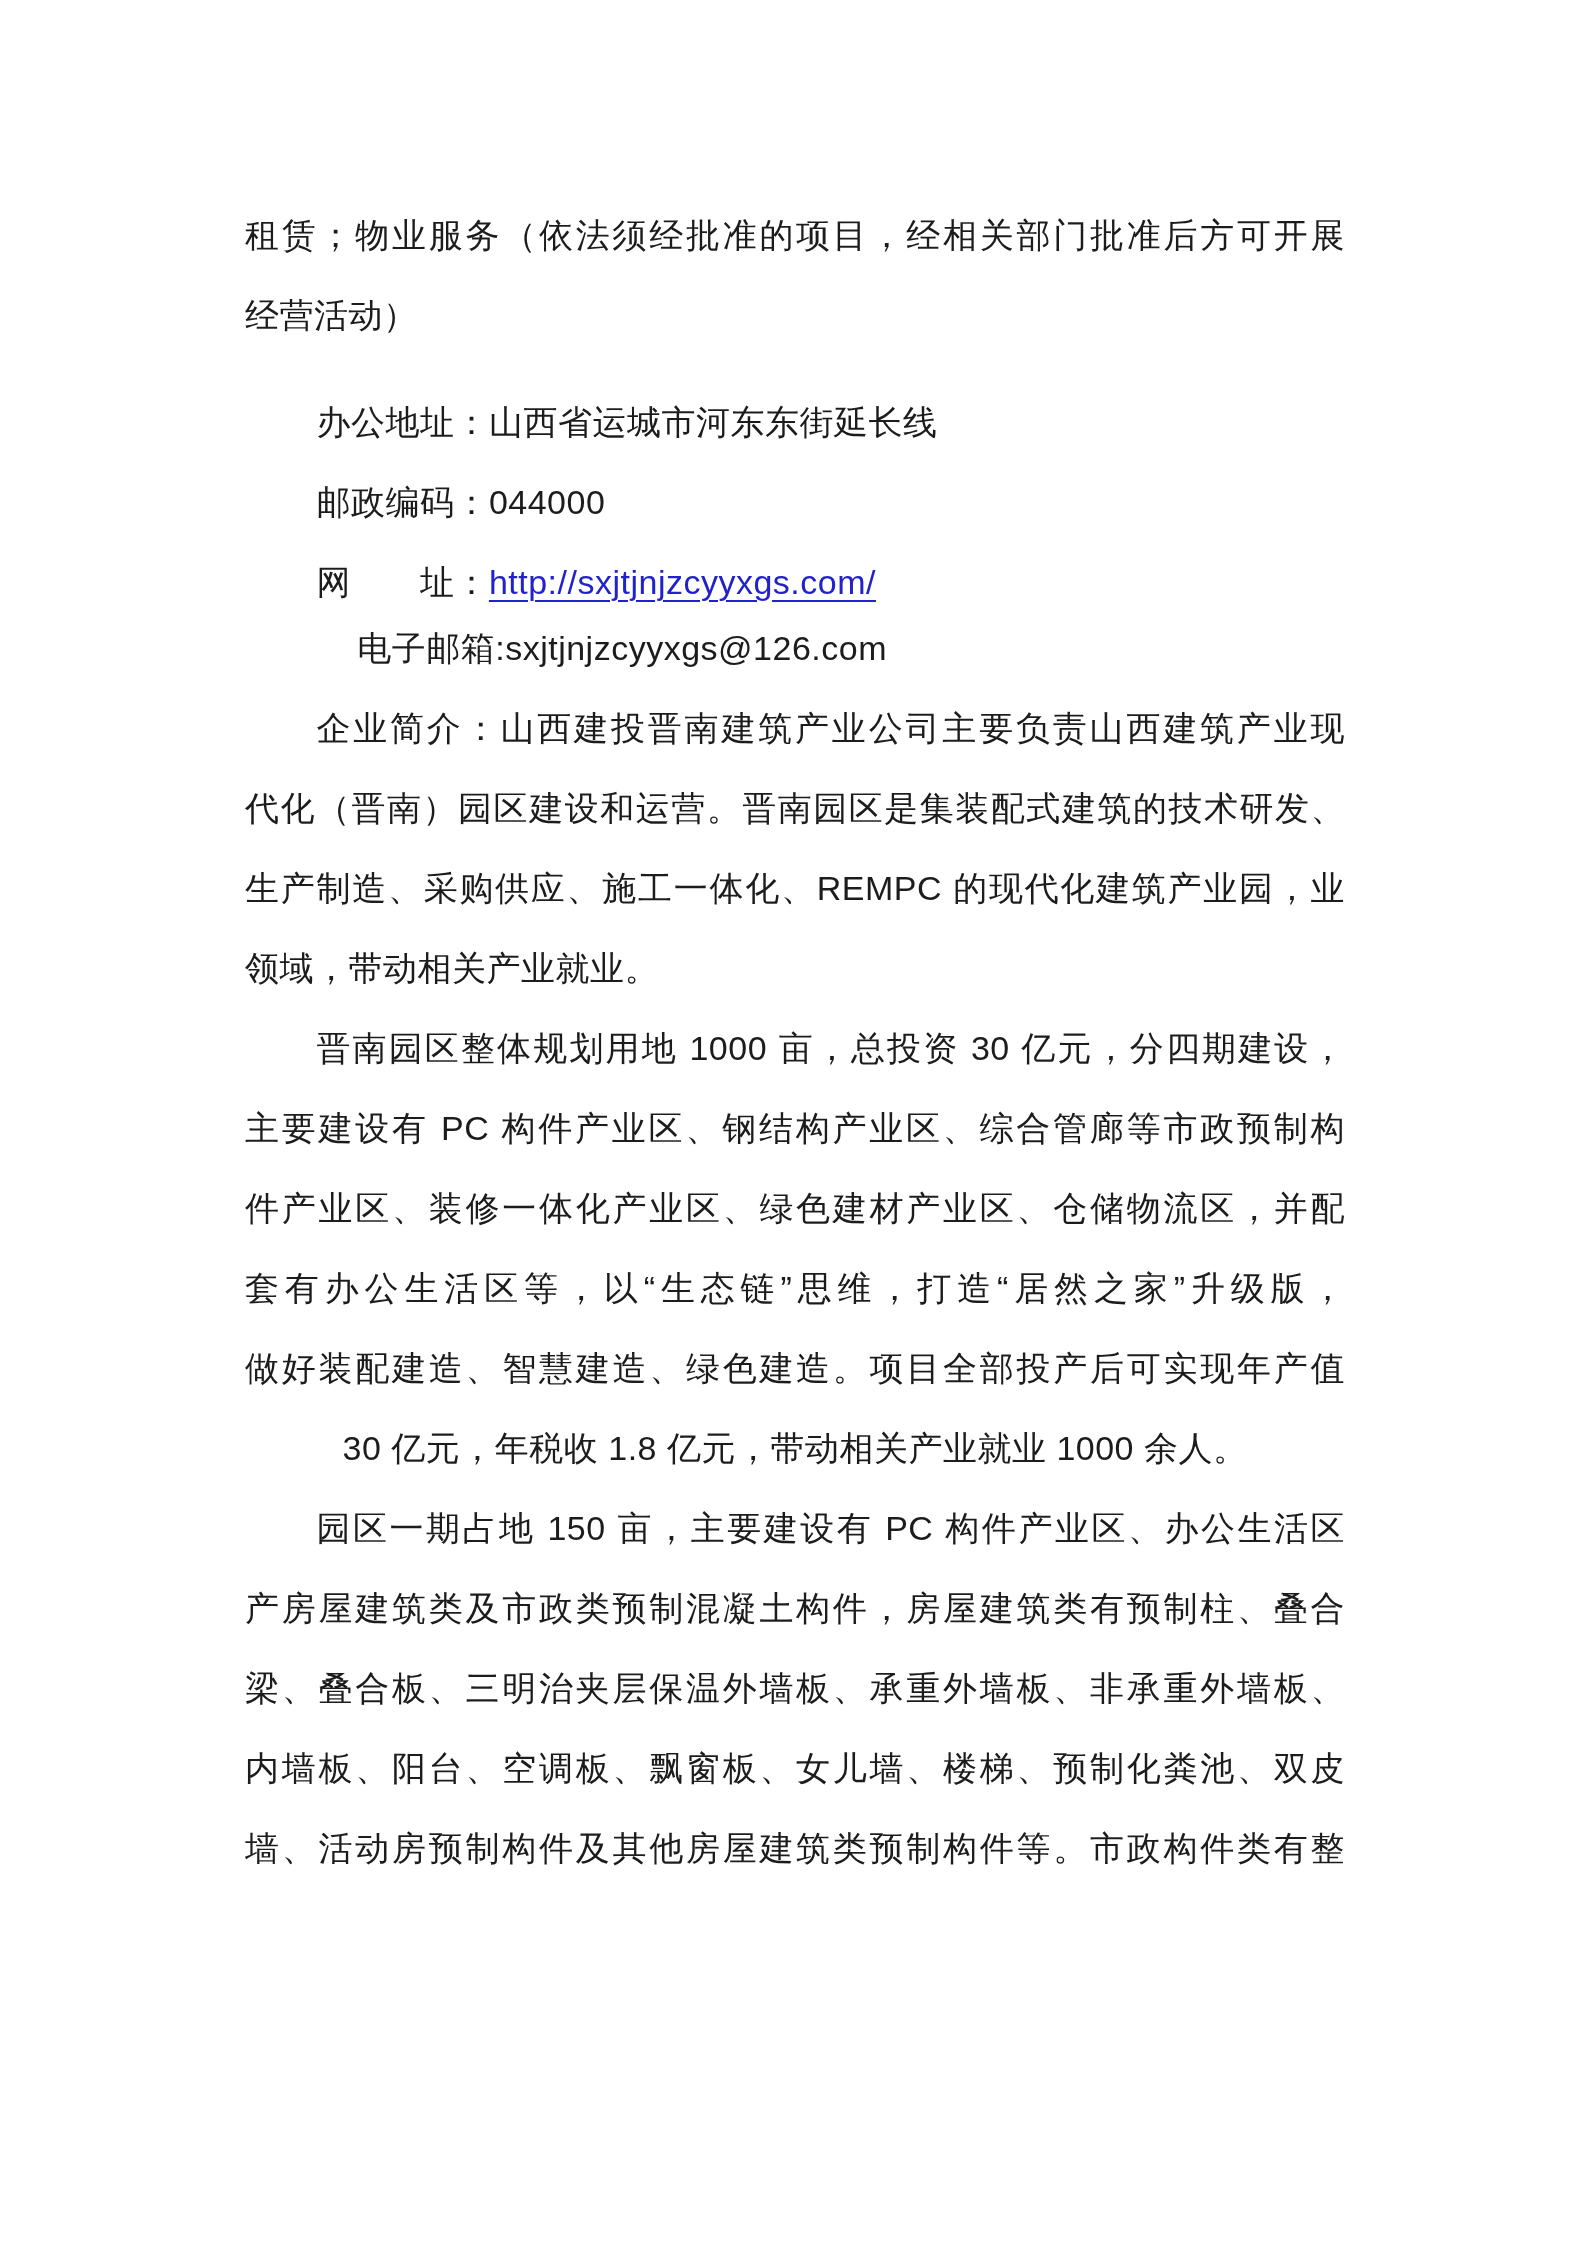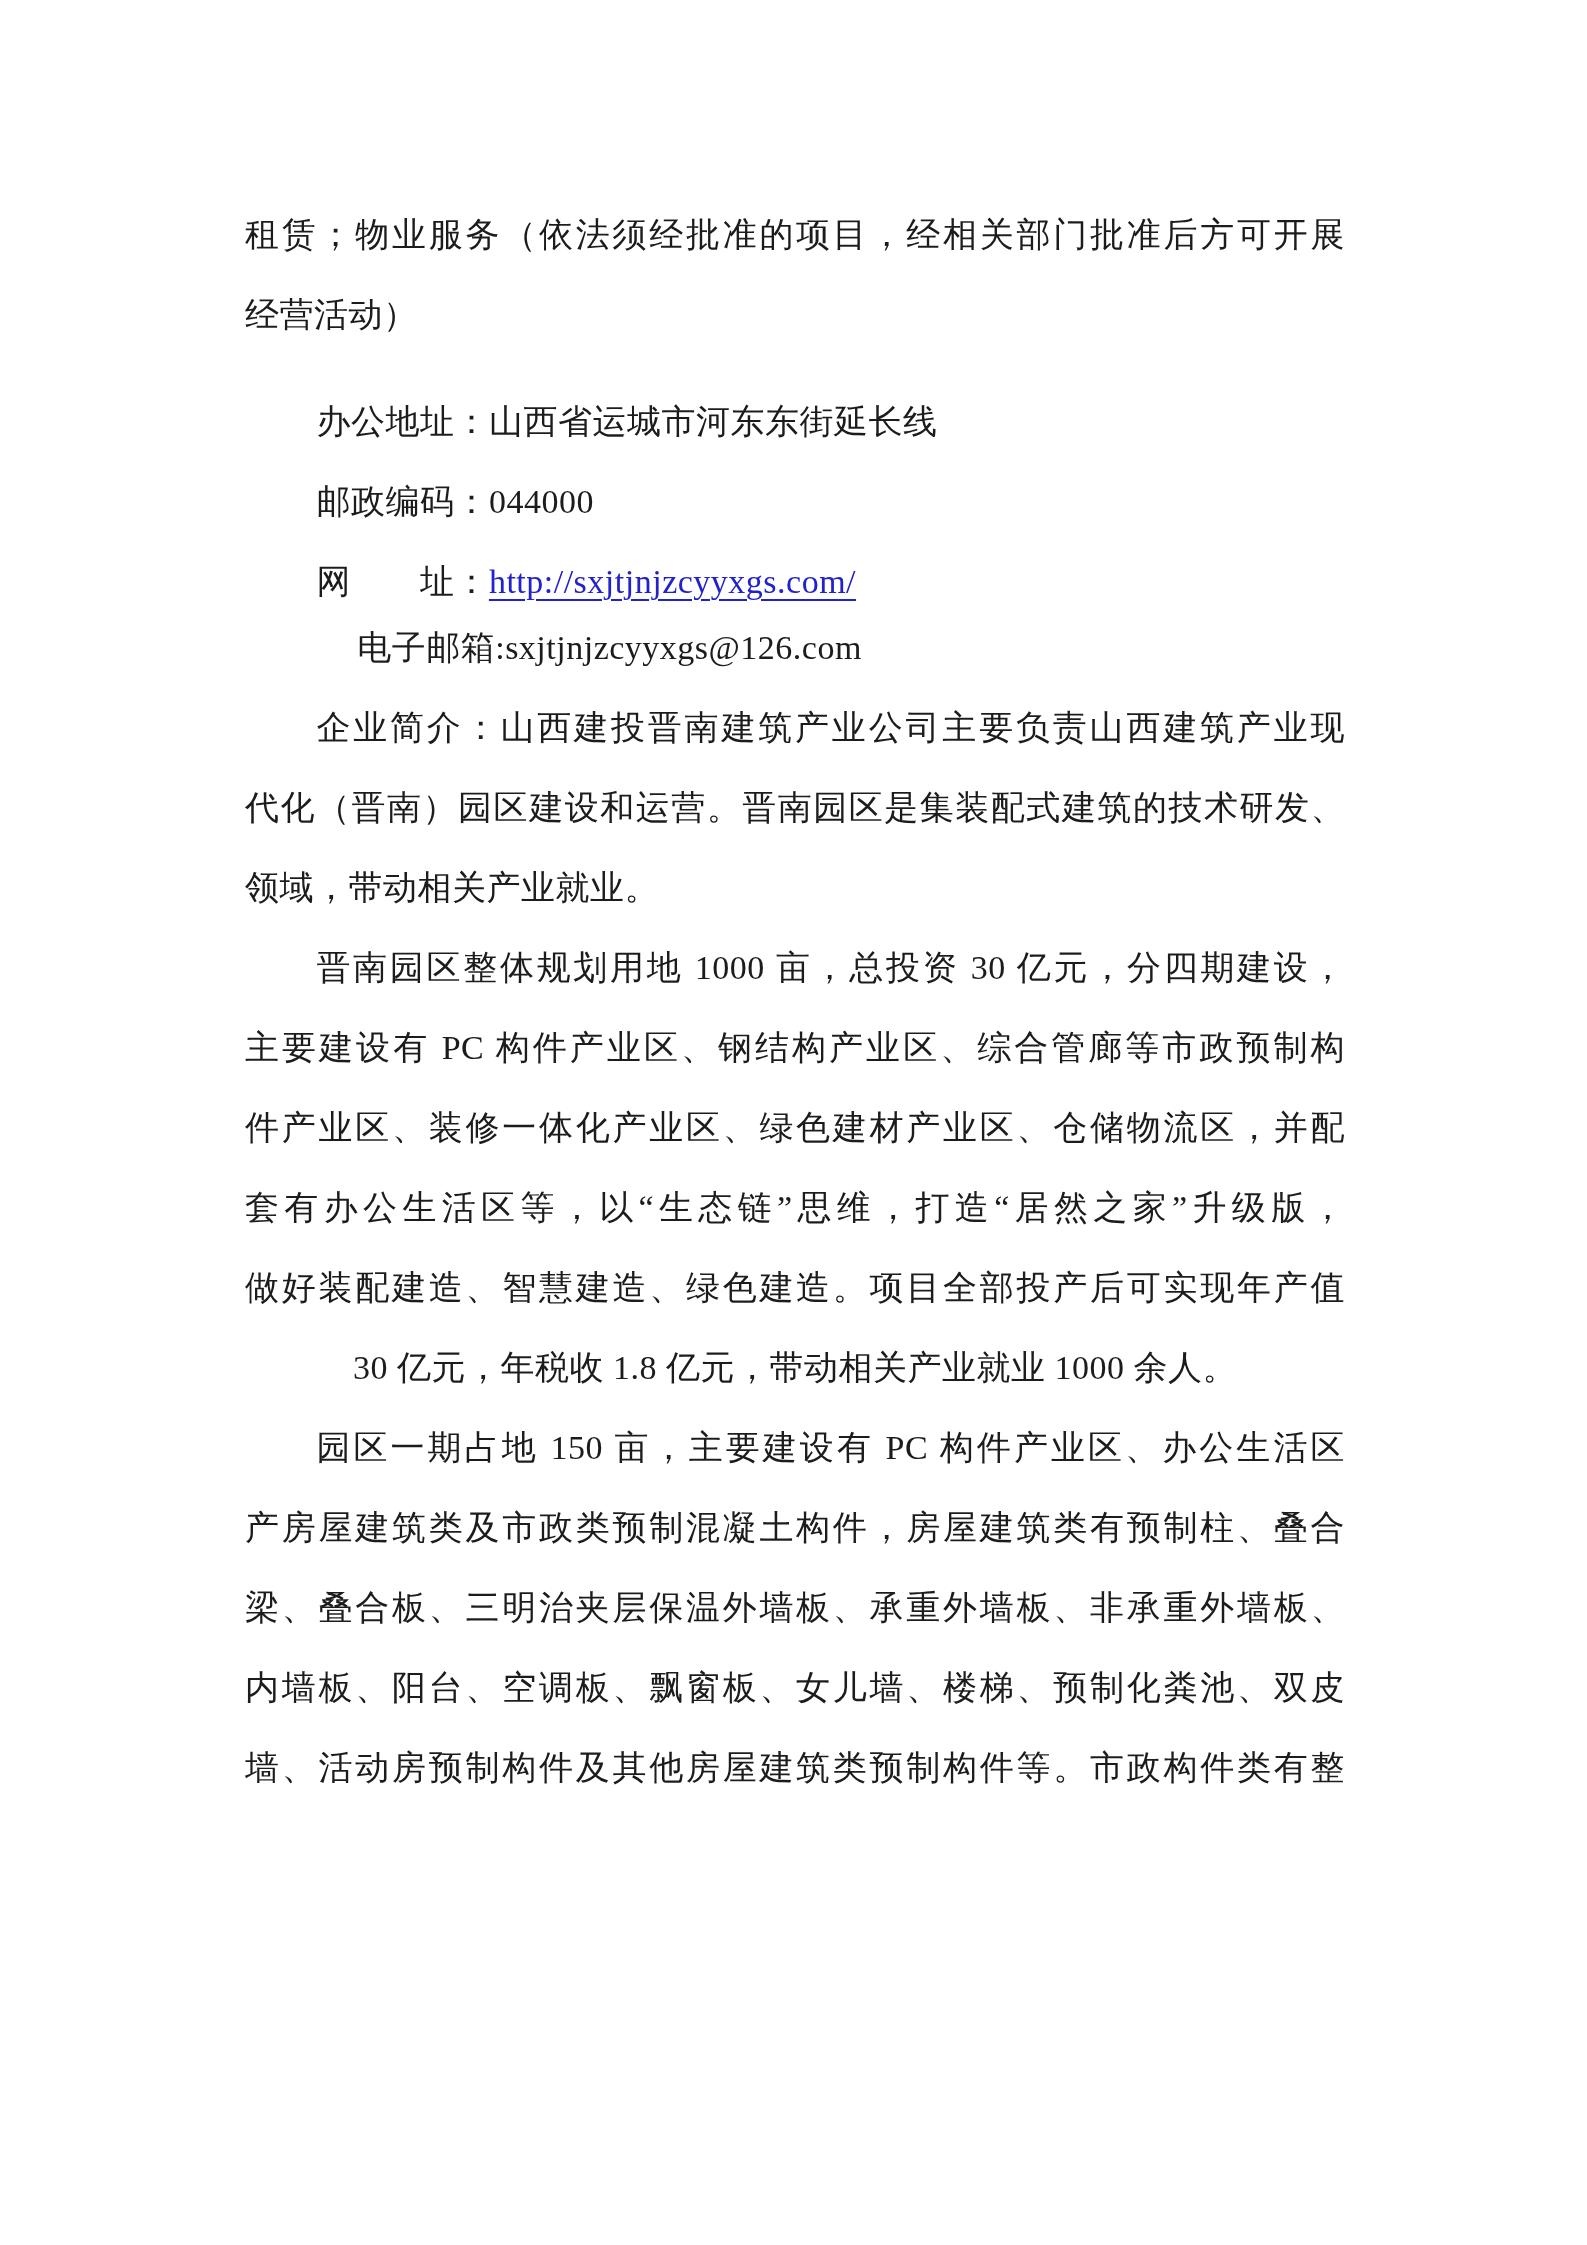--- a/index.html
+++ b/index.html
@@ -6,21 +6,21 @@
     margin: 0;
     padding: 0;
     background: #ffffff;
   }
   .page {
     position: relative;
     width: 1416px;
     height: 2245px;
     background: var(--page-bg, #ffffff);
     overflow: hidden;
-    font-family: Liberation Serif, serif;
+    font-family: Liberation Sans, sans-serif;
   }
   .text-block {
     position: absolute;
     left: 245px;
     top: 195px;
     width: 1100px;
     font-size: 34px;
     line-height: 80px;
     color: var(--text-color, #1c1c1c);
     letter-spacing: 0.5px;
@@ -50,20 +50,21 @@
 <div class="page">
   <div class="text-block" id="text-block">
       <div class="line justify" style="text-indent: 0px;"><span>租赁；物业服务（依法须经批准的项目，经相关部门批准后方可开展</span></div>
       <div class="line" style="text-indent: 0px;"><span>经营活动）</span></div>
       <div class="line" style="text-indent: 71.4px;"><span>办公地址：山西省运城市河东东街延长线</span></div>
       <div class="line" style="text-indent: 71.4px;"><span>邮政编码：044000</span></div>
       <div class="line" style="text-indent: 71.4px;"><span>网　　址：</span><a class="weblink" href="#">http://sxjtjnjzcyyxgs.com/</a></div>
       <div class="line" style="text-indent: 112.2px;"><span>电子邮箱:sxjtjnjzcyyxgs@126.com</span></div>
       <div class="line justify" style="text-indent: 71.4px;"><span>企业简介：山西建投晋南建筑产业公司主要负责山西建筑产业现</span></div>
       <div class="line justify" style="text-indent: 0px;"><span>代化（晋南）园区建设和运营。晋南园区是集装配式建筑的技术研发、</span></div>
+      <div class="line justify" style="text-indent: 0px;"><span>生产制造、采购供应、施工一体化、REMPC 的现代化建筑产业园，业</span></div>
       <div class="line" style="text-indent: 0px;"><span>领域，带动相关产业就业。</span></div>
       <div class="line justify" style="text-indent: 71.4px;"><span>晋南园区整体规划用地 1000 亩，总投资 30 亿元，分四期建设，</span></div>
       <div class="line justify" style="text-indent: 0px;"><span>主要建设有 PC 构件产业区、钢结构产业区、综合管廊等市政预制构</span></div>
       <div class="line justify" style="text-indent: 0px;"><span>件产业区、装修一体化产业区、绿色建材产业区、仓储物流区，并配</span></div>
       <div class="line justify" style="text-indent: 0px;"><span>套有办公生活区等，以“生态链”思维，打造“居然之家”升级版，</span></div>
       <div class="line justify" style="text-indent: 0px;"><span>做好装配建造、智慧建造、绿色建造。项目全部投产后可实现年产值</span></div>
       <div class="line" style="text-indent: 0px; text-align: center;"><span>30 亿元，年税收 1.8 亿元，带动相关产业就业 1000 余人。</span></div>
       <div class="line justify" style="text-indent: 71.4px;"><span>园区一期占地 150 亩，主要建设有 PC 构件产业区、办公生活区</span></div>
       <div class="line justify" style="text-indent: 0px;"><span>产房屋建筑类及市政类预制混凝土构件，房屋建筑类有预制柱、叠合</span></div>
       <div class="line justify" style="text-indent: 0px;"><span>梁、叠合板、三明治夹层保温外墙板、承重外墙板、非承重外墙板、</span></div>

